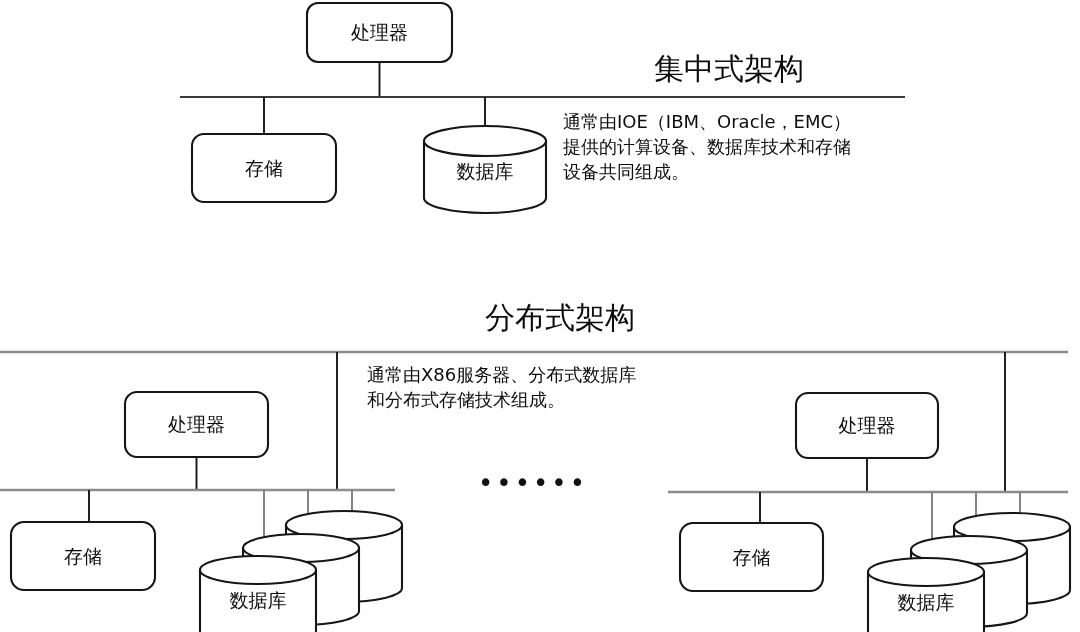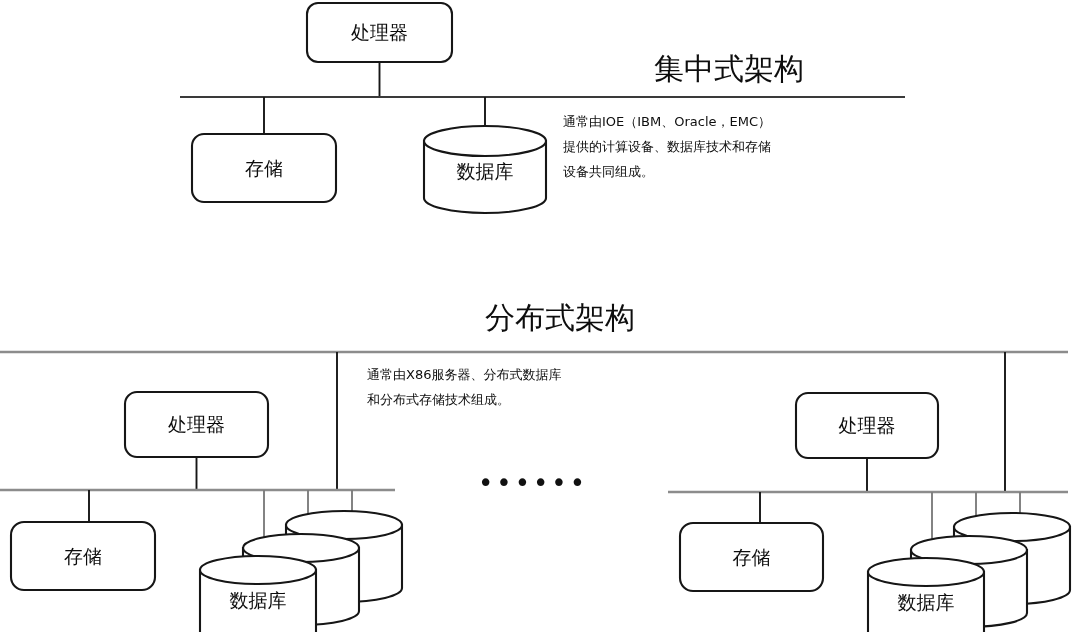--- a/index.html
+++ b/index.html
@@ -36,21 +36,21 @@
   .section-title {
     font-family: "DejaVu Sans", "Liberation Sans", sans-serif;
     font-size: 30px;
     fill: #0d0d0d;
     text-anchor: middle;
     dominant-baseline: middle;
   }
   .body-text {
     position: absolute;
     font-family: "DejaVu Sans", "Liberation Sans", sans-serif;
-    font-size: 13px;
+    font-size: 18px;
     line-height: 25px;
     color: #0d0d0d;
     white-space: pre-line;
     letter-spacing: 0px;
   }
   .ellipsis-dots {
     position: absolute;
     font-family: "DejaVu Sans", "Liberation Sans", sans-serif;
     font-size: 26px;
     color: #111111;

